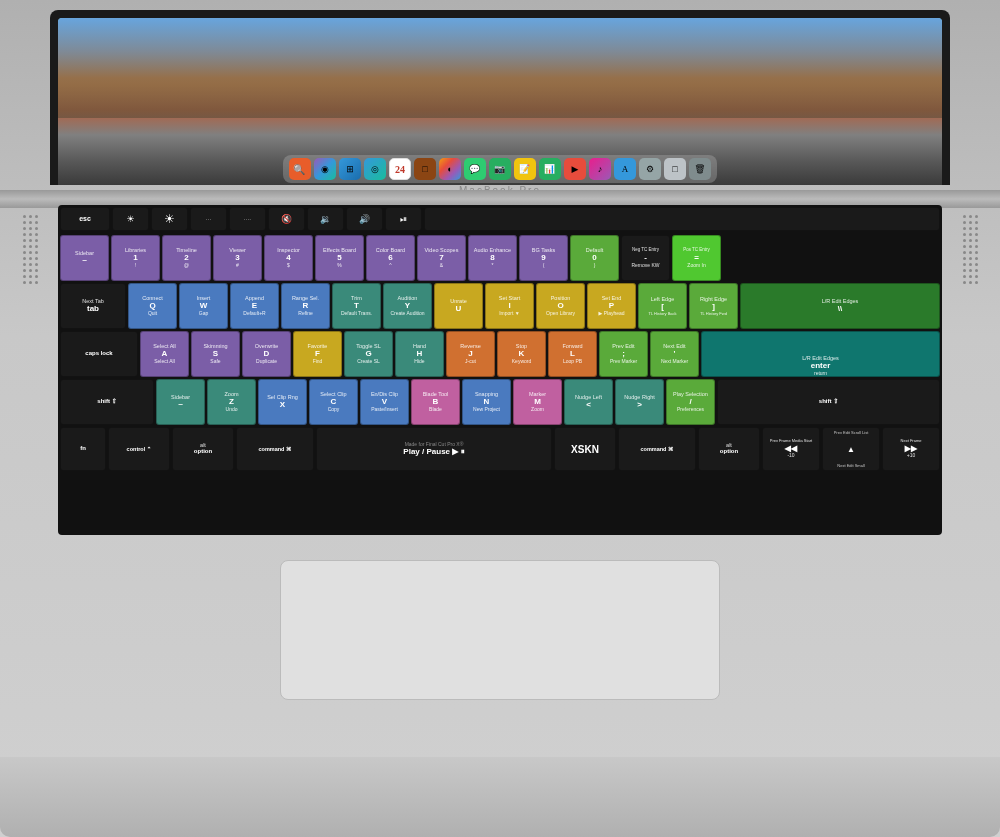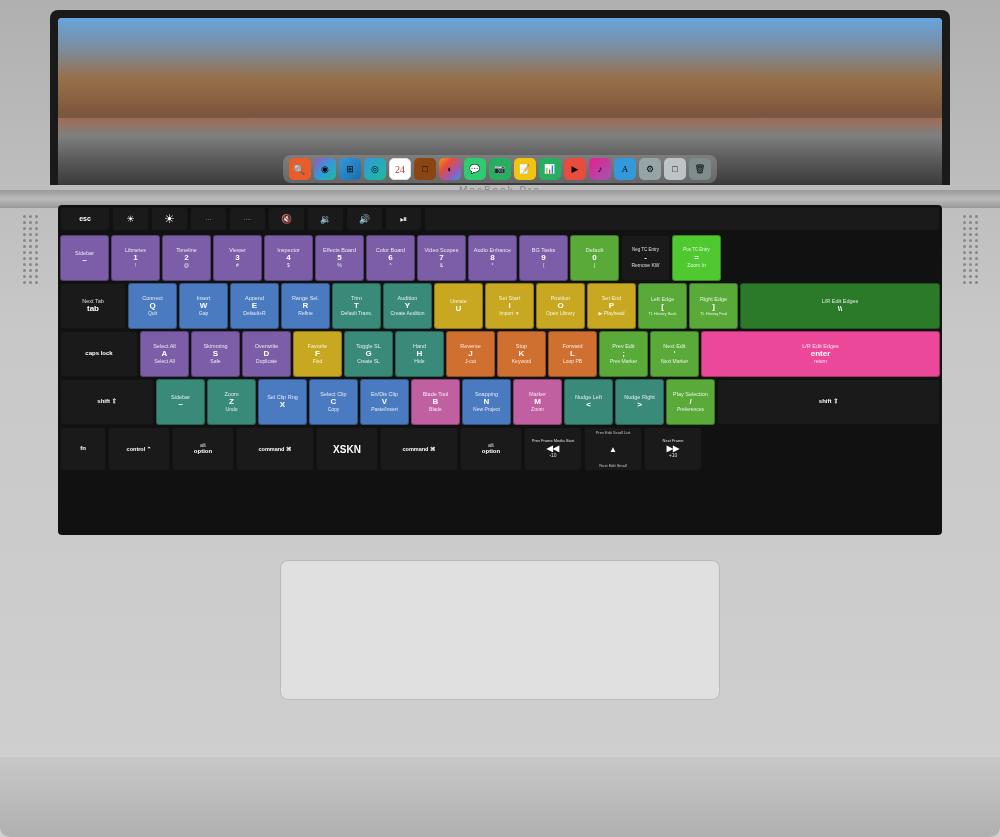--- a/index.html
+++ b/index.html
@@ -245,21 +245,21 @@
   <div class="laptop-bg"></div>
 
   <div class="screen-area">
     <div class="screen-inner">
 
       <div class="dock">
         <div class="dock-icon di1" style="font-size:10px;">🔍</div>
         <div class="dock-icon di2" style="font-size:9px;">◉</div>
         <div class="dock-icon di3" style="font-size:9px;">⊞</div>
         <div class="dock-icon" style="background:linear-gradient(135deg,#3498db,#1abc9c);font-size:9px;">◎</div>
-        <div class="dock-icon" style="background:#fff;border:1px solid #ddd;font-size:10px;color:#c0392b;font-weight:normal;">24</div>
+        <div class="dock-icon" style="background:#fff;border:1px solid #ddd;font-size:10px;color:#c0392b;font-weight:bold;">24</div>
         <div class="dock-icon" style="background:#8b4513;font-size:9px;">□</div>
         <div class="dock-icon" style="background:linear-gradient(135deg,#f39c12,#e74c3c,#9b59b6,#3498db);font-size:9px;">◐</div>
         <div class="dock-icon" style="background:#2ecc71;font-size:9px;">💬</div>
         <div class="dock-icon" style="background:#27ae60;font-size:9px;">📷</div>
         <div class="dock-icon" style="background:#f1c40f;font-size:9px;">📝</div>
         <div class="dock-icon" style="background:#27ae60;font-size:9px;">📊</div>
         <div class="dock-icon" style="background:#e74c3c;font-size:9px;">▶</div>
         <div class="dock-icon" style="background:linear-gradient(135deg,#e91e8c,#9b59b6);font-size:9px;">♪</div>
         <div class="dock-icon" style="background:#3498db;font-size:9px;">A</div>
         <div class="dock-icon" style="background:#95a5a6;font-size:9px;">⚙</div>
@@ -620,21 +620,21 @@
       <div class="skin-key" style="width:49px; background:#5aaa3a;">
         <span class="top-text">Prev Edit</span>
         <span class="main-text">;</span>
         <span class="sub-text">Prev Marker</span>
       </div>
       <div class="skin-key" style="width:49px; background:#5aaa3a;">
         <span class="top-text">Next Edit</span>
         <span class="main-text">'</span>
         <span class="sub-text">Next Marker</span>
       </div>
-      <div class="skin-key" style="flex:1; background:#ec4899;">
+      <div class="skin-key" style="flex:1; background:#0f766e;justify-content:flex-end;">
         <span class="top-text">L/R Edit Edges</span>
         <span class="main-text">enter</span>
         <span class="sub-text">return</span>
       </div>
     </div>
 
     <div class="skin-row" style="height:46px; margin-bottom:2px; gap:2px; padding:0 2px;">
       <div class="skin-key k-black" style="width:94px;">
         <span class="main-text" style="font-size:6px;">shift ⇧</span>
       </div>
@@ -701,20 +701,24 @@
       <div class="skin-key k-black" style="width:62px;">
         <span class="main-text" style="font-size:5.5px;">control ⌃</span>
       </div>
       <div class="skin-key k-black" style="width:62px;">
         <span class="top-text">alt</span>
         <span class="main-text" style="font-size:6px;">option</span>
       </div>
       <div class="skin-key k-black" style="width:78px;">
         <span class="main-text" style="font-size:5.5px;">command ⌘</span>
       </div>
+      <div class="skin-key k-black play-pause-key" style="flex:1;">
+        <span style="font-size:5px; color:#888; font-family:Arial;">Made for Final Cut Pro X®</span>
+        <span style="font-size:8px; font-weight:bold; color:#fff; font-family:Arial;">Play / Pause  ▶ ⏸</span>
+      </div>
       <div class="skin-key k-black" style="width:62px;">
         <span style="font-size:10px; font-weight:bold; color:#fff; font-family:Arial;">XSKN</span>
       </div>
       <div class="skin-key k-black" style="width:78px;">
         <span class="main-text" style="font-size:5.5px;">command ⌘</span>
       </div>
       <div class="skin-key k-black" style="width:62px;">
         <span class="top-text">alt</span>
         <span class="main-text" style="font-size:6px;">option</span>
       </div>

